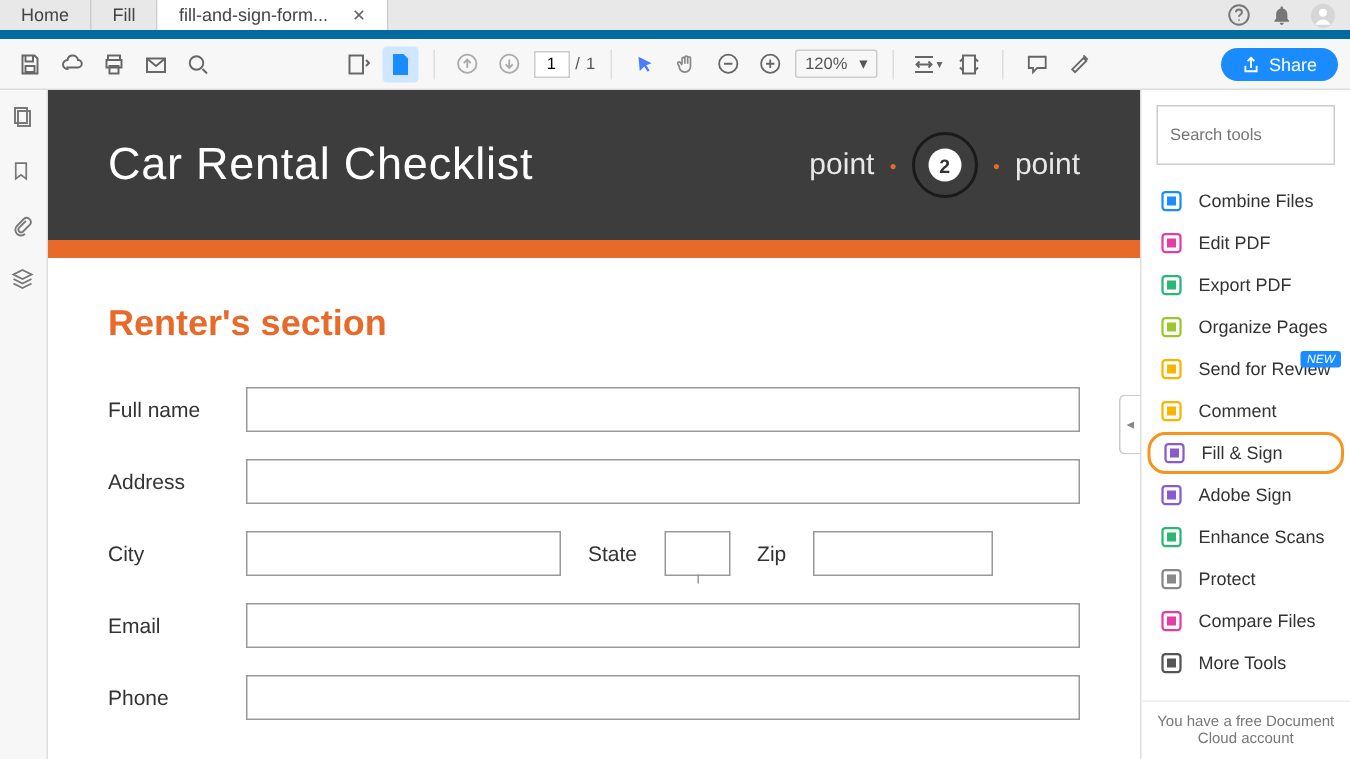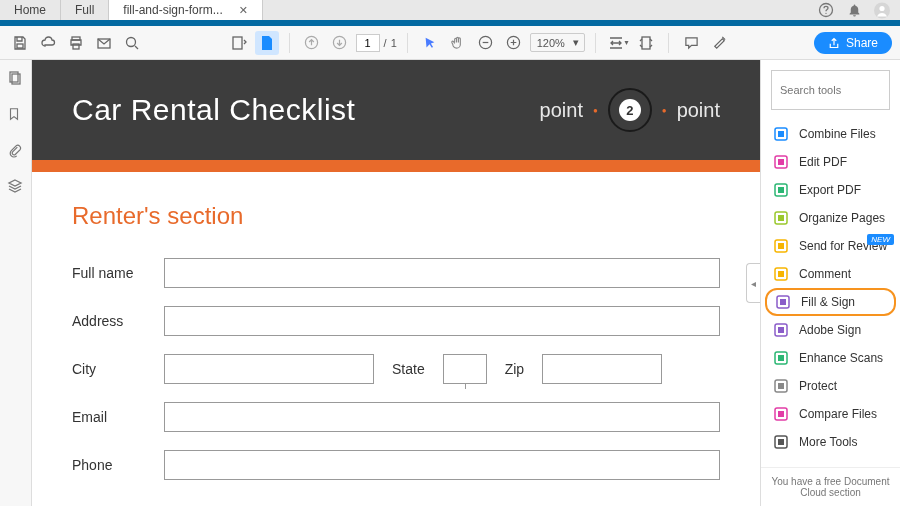--- a/index.html
+++ b/index.html
@@ -34,21 +34,21 @@
 .panel-toggle { position: absolute; right: 0; top: 50%; transform: translateY(-50%); width: 14px; height: 40px; background: #fff; border: 1px solid #ccc; border-right: none; border-radius: 4px 0 0 4px; display: flex; align-items: center; justify-content: center; color: #888; font-size: 10px;}
 
 .page { width: 814px; background: #fff; margin-top: 0; box-shadow: 0 1px 3px rgba(0,0,0,.2); }
 .page-header { background: #3d3d3d; color: #fff; padding: 28px 40px; display: flex; align-items: center; justify-content: space-between; }
 .page-header h1 { font-size: 30px; font-weight: 300; letter-spacing: .5px; }
 .brand { display: flex; align-items: center; gap: 10px; font-size: 20px; font-weight: 300; color: #e8e8e8;}
 .brand .ring { width: 44px; height: 44px; border: 2px solid #1a1a1a; border-radius: 50%; display: flex; align-items: center; justify-content: center; background: #3d3d3d; }
 .brand .ring .inner { width: 22px; height: 22px; background: #fff; color: #333; font-weight: 700; border-radius: 50%; display: flex; align-items: center; justify-content: center; font-size: 13px;}
 .orange-strip { height: 12px; background: #e86a2b; }
 .page-body { padding: 30px 40px; }
-.section-title { color: #e86a2b; font-size: 24px; font-weight: 400; margin-bottom: 28px; }
+.section-title { color: #e86a2b; font-size: 24px; font-weight: 700; margin-bottom: 28px; }
 .frow { display: flex; align-items: center; margin-bottom: 18px; gap: 12px; }
 .frow label { width: 80px; font-size: 14px; color: #333; }
 .frow label.sm { width: auto; padding: 0 6px; }
 .frow .field { flex: 1; height: 30px; border: 1px solid #999; }
 .frow .field.sm { width: 44px; flex: none; position: relative;}
 .frow .field.sm::after { content: ""; position: absolute; top: 100%; left: 50%; width: 1px; height: 6px; background: #999;}
 .frow .field.med { width: 120px; flex: none; }
 
 
 .rightpanel { width: 140px; background: #fff; border-left: 1px solid #ddd; display: flex; flex-direction: column; }
@@ -66,21 +66,21 @@
 </head>
 <body>
 
 <div class="app">
 
   <div class="tabbar">
     <div class="tab">
         <span>Home</span>
       </div>
     <div class="tab">
-        <span>Full</span>
+        <span>Fill</span>
       </div>
     <div class="tab active">
       <span>fill-and-sign-form...</span>
       <span class="close">✕</span>
     </div>
     <div class="spacer"></div>
     <div class="right">
       <span class="topicon">
           <svg width="16" height="16" viewBox="0 0 16 16" fill="none" stroke="currentColor" stroke-width="1.3">
             <circle cx="8" cy="8" r="6.5"></circle>
@@ -405,16 +405,16 @@
           <div class="tool">
             <span class="ticon">
               <svg width="16" height="16" viewBox="0 0 16 16">
                 <rect x="2" y="2" width="12" height="12" rx="2" fill="none" stroke="#555" stroke-width="1.5"></rect>
                 <rect x="5" y="5" width="6" height="6" fill="#555"></rect>
               </svg>
             </span>
             <span>More Tools</span>
           </div>
         </div>
-      <div class="footnote">You have a free Document Cloud section</div>
+      <div class="footnote">You have a free Document Cloud account</div>
     </div>
   </div>
 </div>
 
 </body></html>

